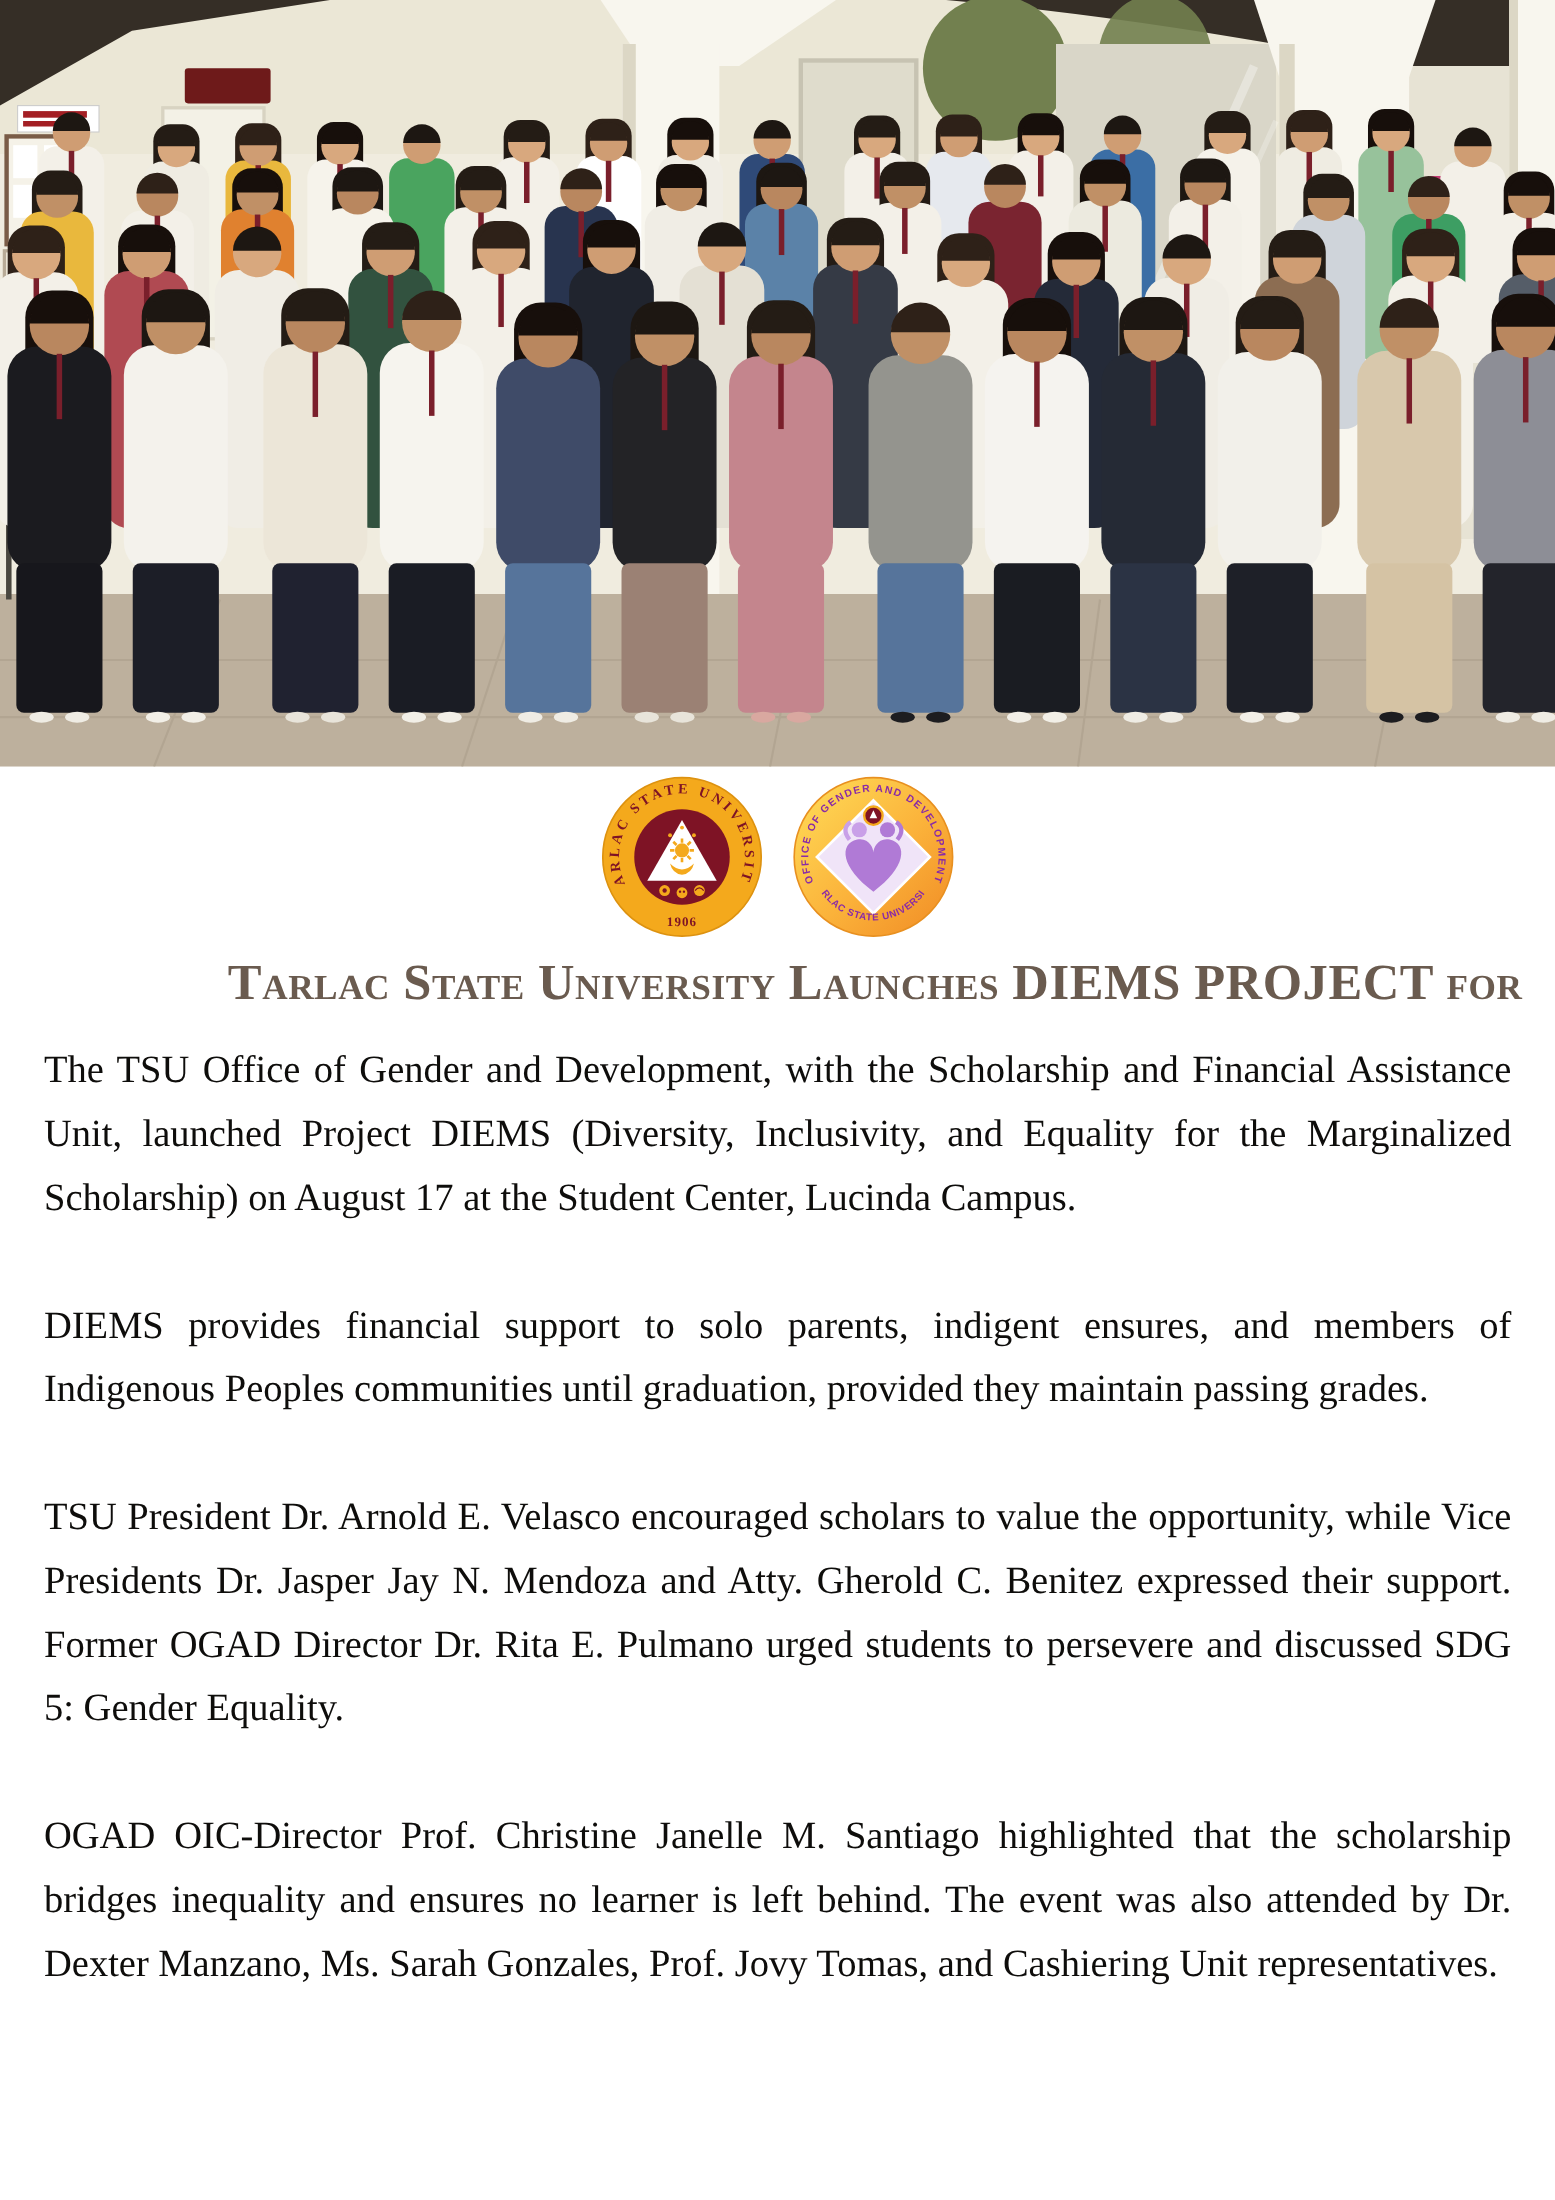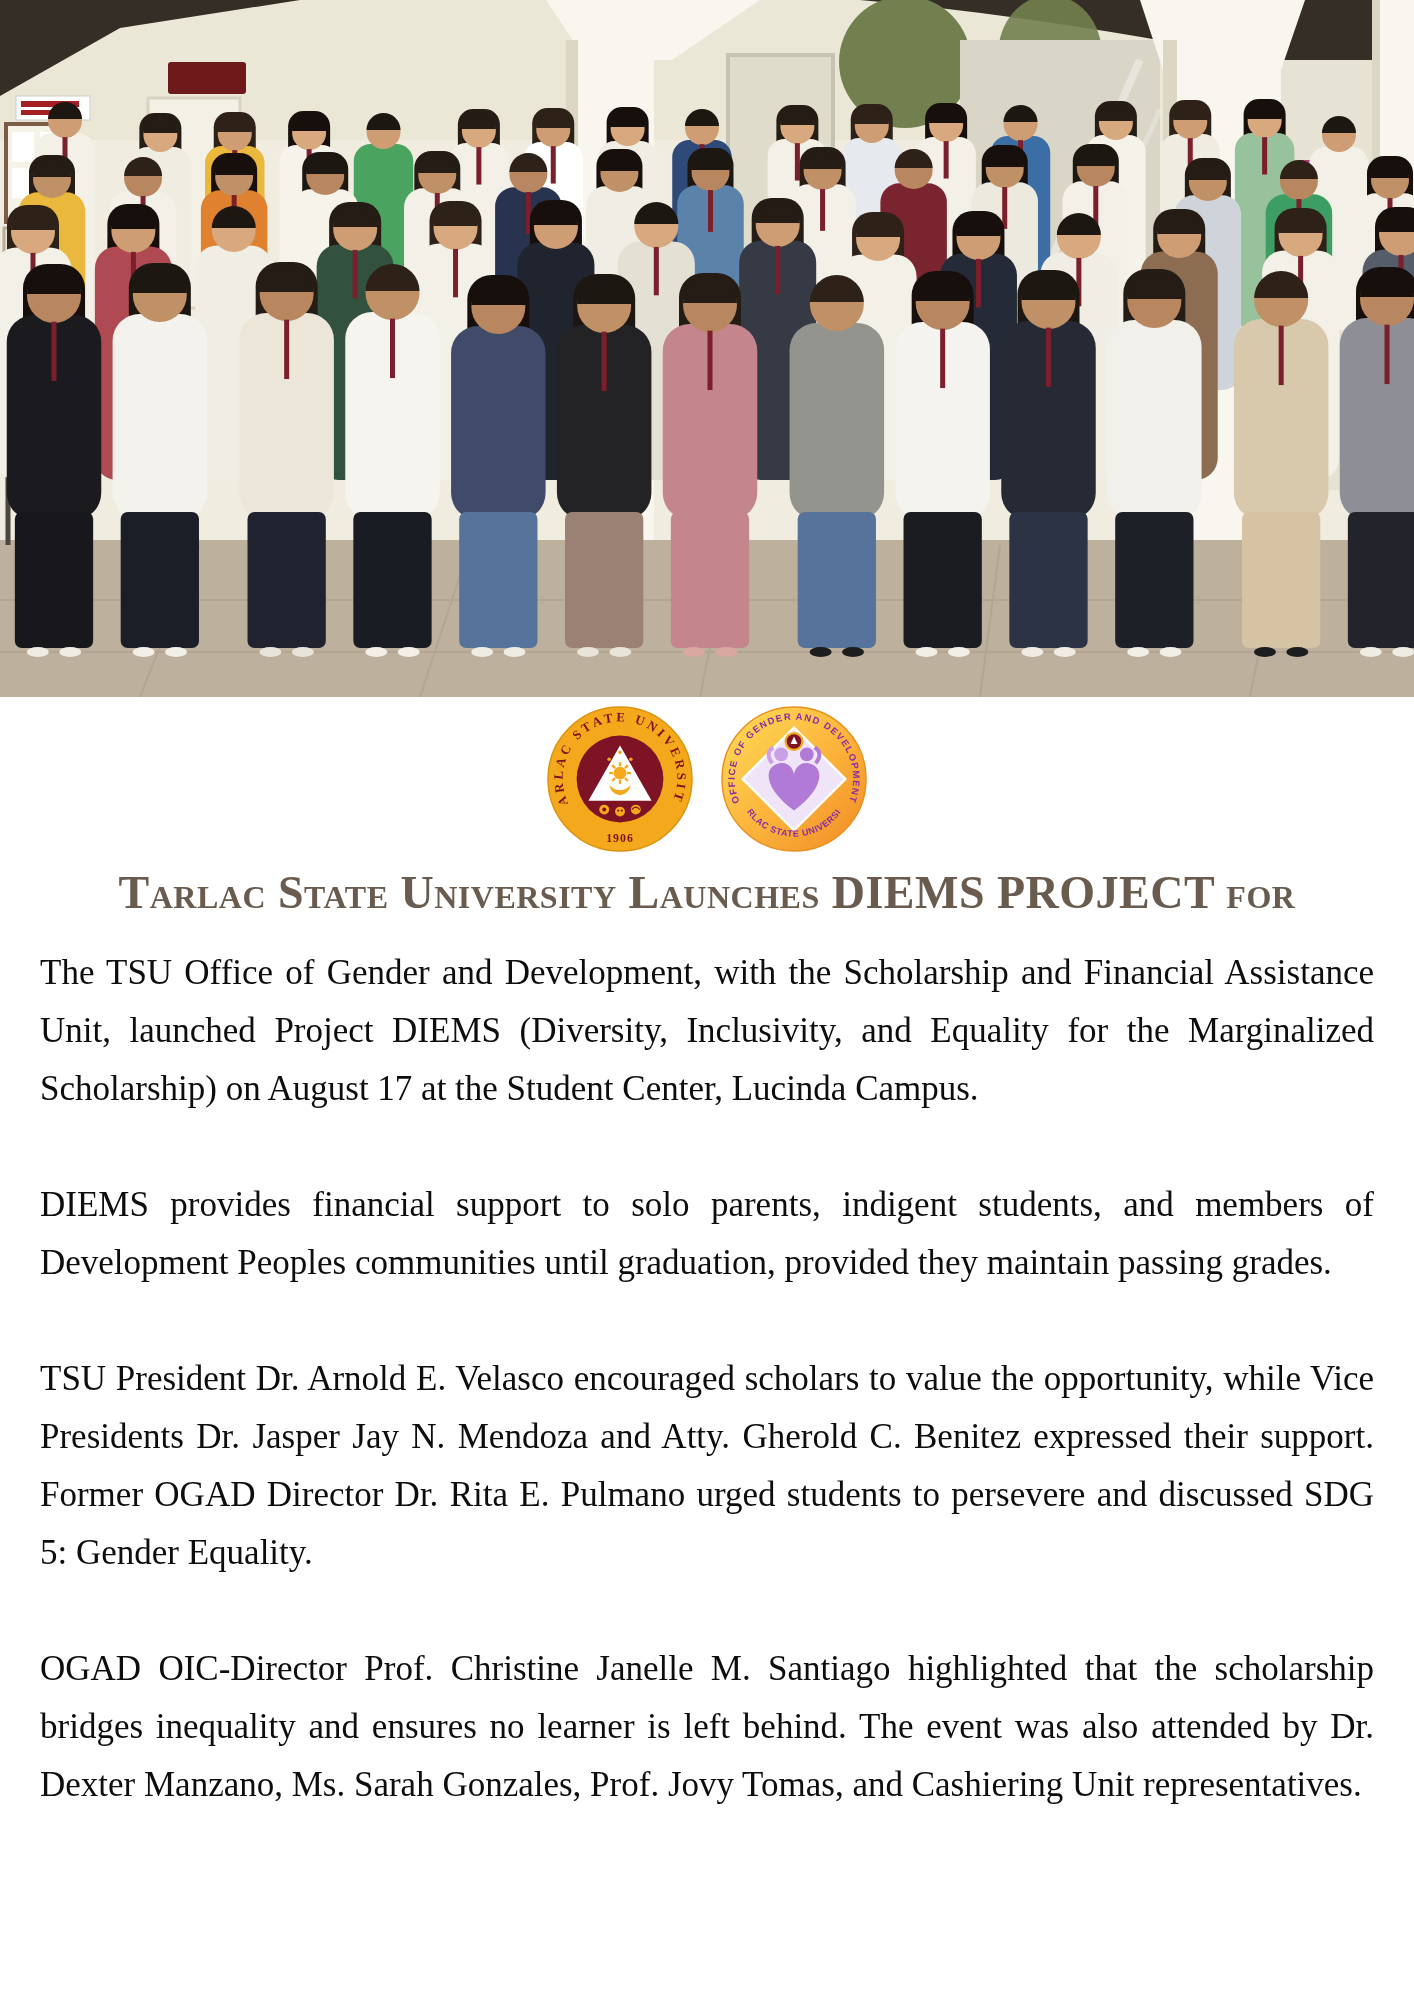--- a/index.html
+++ b/index.html
@@ -5,21 +5,21 @@
   html,body{margin:0;padding:0;}
   body{
     width:1414px;height:2000px;overflow:hidden;background:#ffffff;
     font-family:"Liberation Serif",serif;
   }
   figure.photo{margin:0;width:1414px;height:697px;display:block;}
   .photo-svg{display:block;width:1414px;height:697px;}
   .logos{display:flex;justify-content:center;align-items:center;gap:26px;margin-top:8px;height:148px;}
   .logo{width:148px;height:148px;display:block;}
   h1.title{
-    margin:16px 30px 0;text-align:center;
+    margin:16px 30px 0;text-align:right;
     font-variant:small-caps;font-weight:700;
     font-size:46px;line-height:1.06;letter-spacing:0.5px;
     color:#6a5b4f;
   }
   h1.title .tline{display:block;}
   .article{
     margin:26px 40px 0;color:#0e0d0b;
     font-size:35px;line-height:58px;text-align:justify;
   }
   .article p{margin:0 0 58px 0;}
@@ -589,16 +589,16 @@
     </text>
   </svg>
 </div>
 
 <h1 class="title">
   <span class="tline">Tarlac State University Launches DIEMS PROJECT for</span>
 </h1>
 
 <div class="article">
   <p>The TSU Office of Gender and Development, with the Scholarship and Financial Assistance Unit, launched Project DIEMS (Diversity, Inclusivity, and Equality for the Marginalized Scholarship) on August 17 at the Student Center, Lucinda Campus.</p>
-  <p>DIEMS provides financial support to solo parents, indigent students, and members of Development Peoples communities until graduation, provided they maintain passing grades.</p>
+  <p>DIEMS provides financial support to solo parents, indigent ensures, and members of Indigenous Peoples communities until graduation, provided they maintain passing grades.</p>
   <p>TSU President Dr. Arnold E. Velasco encouraged scholars to value the opportunity, while Vice Presidents Dr. Jasper Jay N. Mendoza and Atty. Gherold C. Benitez expressed their support. Former OGAD Director Dr. Rita E. Pulmano urged students to persevere and discussed SDG 5: Gender Equality.</p>
   <p>OGAD OIC-Director Prof. Christine Janelle M. Santiago highlighted that the scholarship bridges inequality and ensures no learner is left behind. The event was also attended by Dr. Dexter Manzano, Ms. Sarah Gonzales, Prof. Jovy Tomas, and Cashiering Unit representatives.</p>
 </div>
 
 </body></html>

